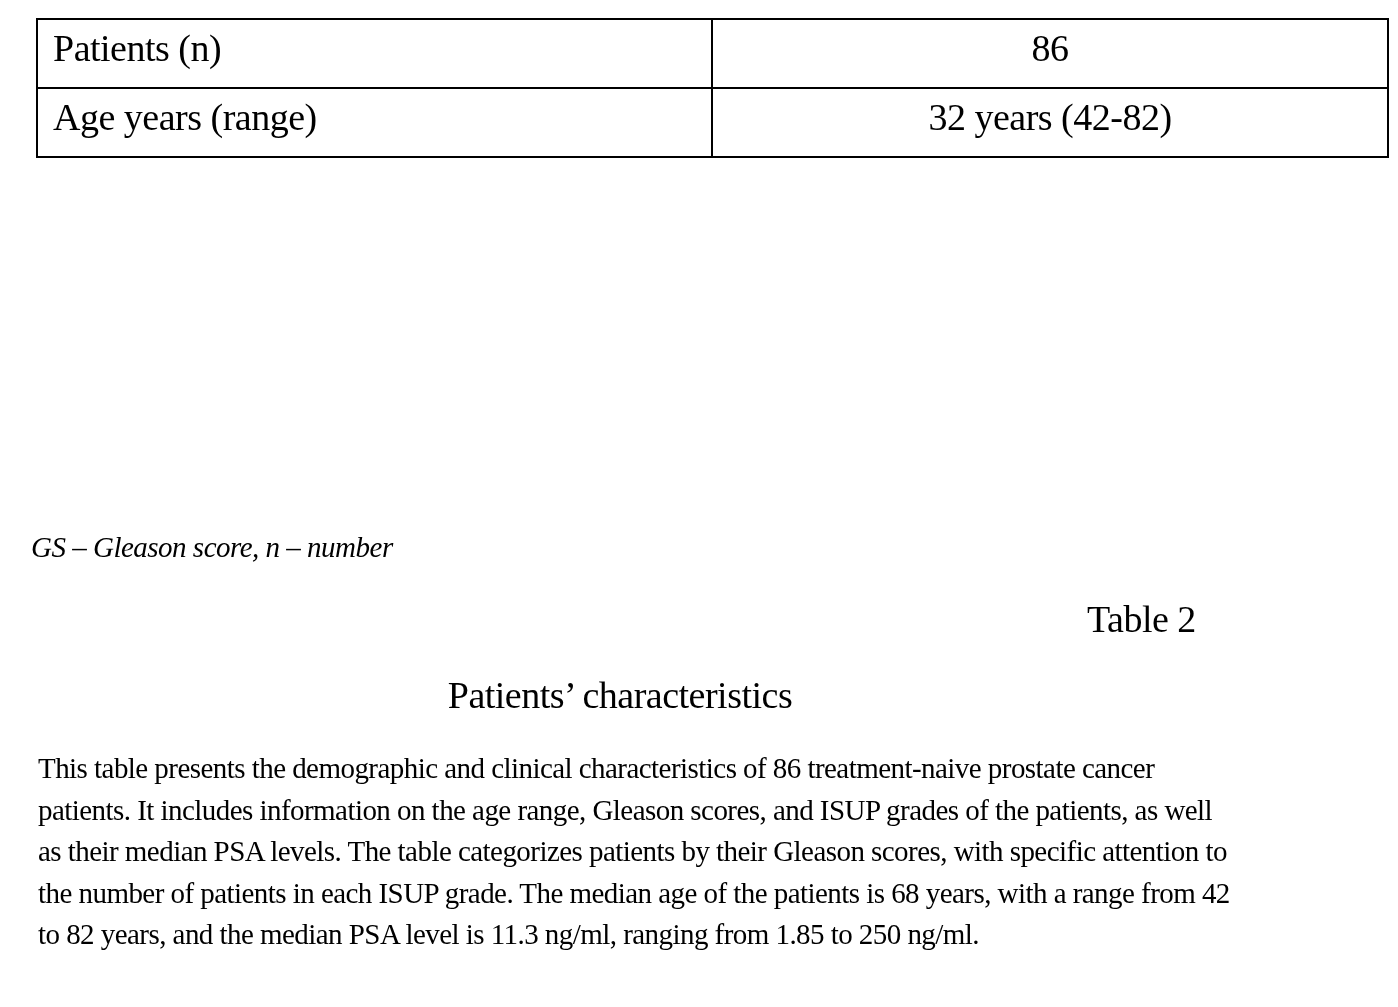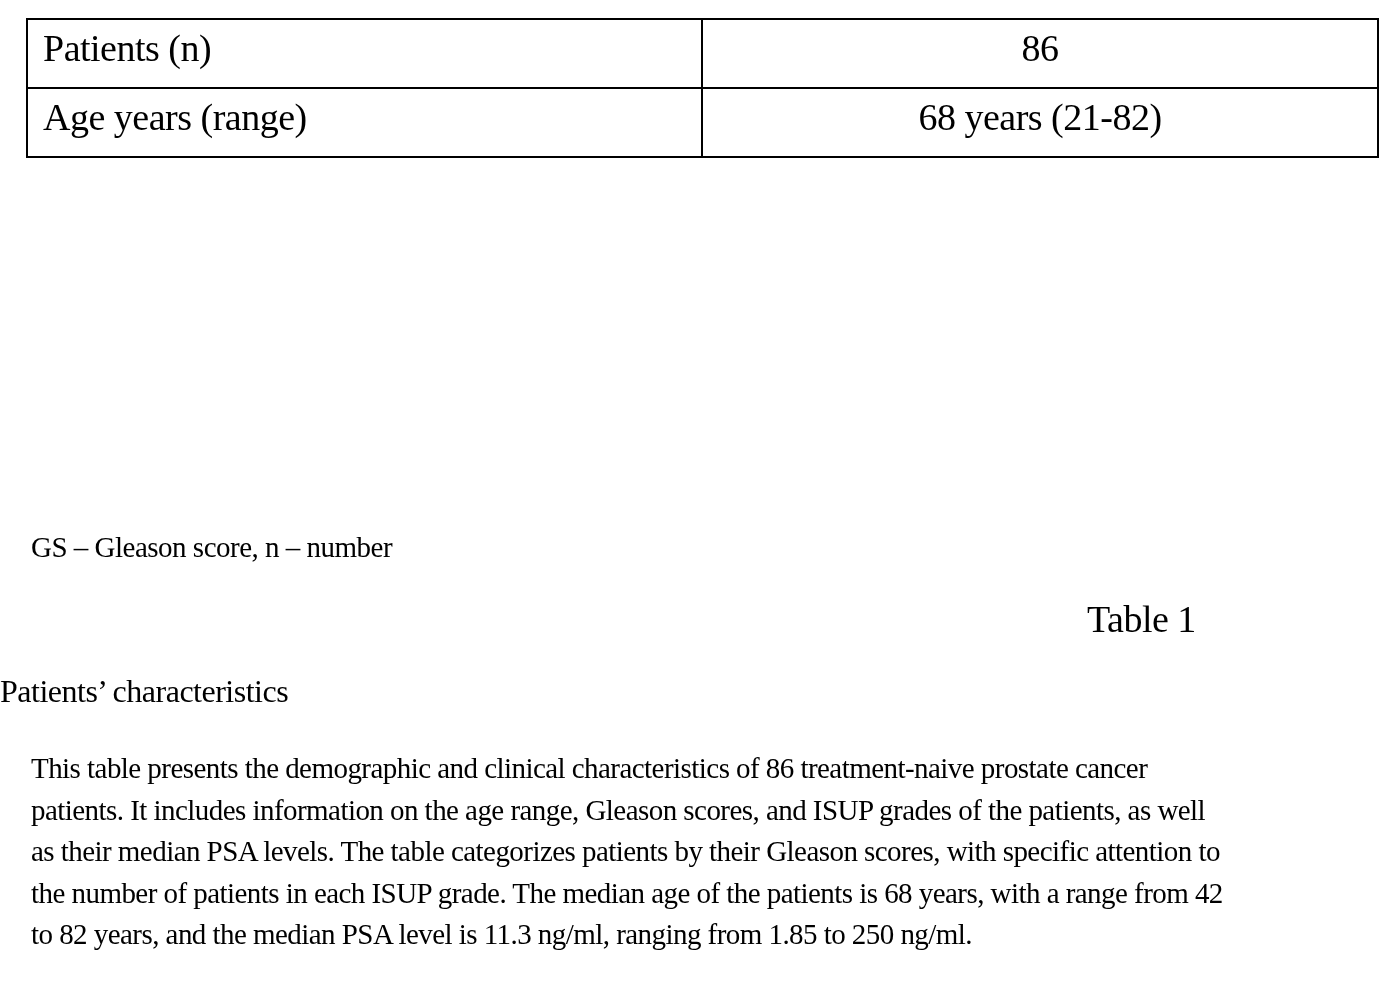--- a/index.html
+++ b/index.html
@@ -10,21 +10,21 @@
     body {
       width: 1398px;
       height: 1007px;
       position: relative;
       overflow: hidden;
       font-family: "Liberation Serif", "DejaVu Serif", serif;
       color: #000000;
     }
     .data-table {
       position: absolute;
-      left: 26px;
+      left: 36px;
       top: 18px;
       width: 1353px;
       border-collapse: collapse;
       table-layout: fixed;
     }
     .data-table td {
       border: 2px solid #000000;
       height: 69px;
       padding: 0;
       font-size: 38px;
@@ -42,68 +42,69 @@
     .data-table td.value-cell {
       text-align: center;
       padding-top: 9px;
       box-sizing: border-box;
     }
     .footnote {
       position: absolute;
       left: 31px;
       top: 531px;
       font-size: 29px;
+      font-style: italic;
       letter-spacing: -0.5px;
       margin: 0;
     }
     .table-number {
       position: absolute;
       left: 1087px;
       top: 597px;
       font-size: 38px;
       margin: 0;
       letter-spacing: -0.5px;
     }
     .table-title {
       position: absolute;
       left: 0;
       width: 1240px;
       top: 673px;
-      text-align: left;
-      font-size: 32px;
+      text-align: center;
+      font-size: 38px;
       margin: 0;
       font-weight: normal;
       letter-spacing: -0.5px;
     }
     .description {
       position: absolute;
-      left: 31px;
+      left: 38px;
       top: 748px;
       width: 1200px;
       font-size: 29px;
       line-height: 41.5px;
       margin: 0;
       letter-spacing: -0.55px;
     }
   </style>
 </head>
 <body>
 
 <table class="data-table">
   <tbody>
     <tr>
       <td class="label-cell">Patients (n)</td>
       <td class="value-cell">86</td>
     </tr>
     <tr>
       <td class="label-cell">Age years (range)</td>
-      <td class="value-cell">68 years (21-82)</td>
+      <td class="value-cell">32 years (42-82)</td>
     </tr>
   </tbody>
 </table>
 
 <p class="footnote">GS – Gleason score, n – number</p>
 
-<p class="table-number">Table 1</p>
+<p class="table-number">Table 2</p>
 
 <h2 class="table-title">Patients’ characteristics</h2>
 
 <p class="description">This table presents the demographic and clinical characteristics of 86 treatment-naive prostate cancer patients. It includes information on the age range, Gleason scores, and ISUP grades of the patients, as well as their median PSA levels. The table categorizes patients by their Gleason scores, with specific attention to the number of patients in each ISUP grade. The median age of the patients is 68 years, with a range from 42 to 82 years, and the median PSA level is 11.3 ng/ml, ranging from 1.85 to 250 ng/ml.</p>
 
 </body></html>

